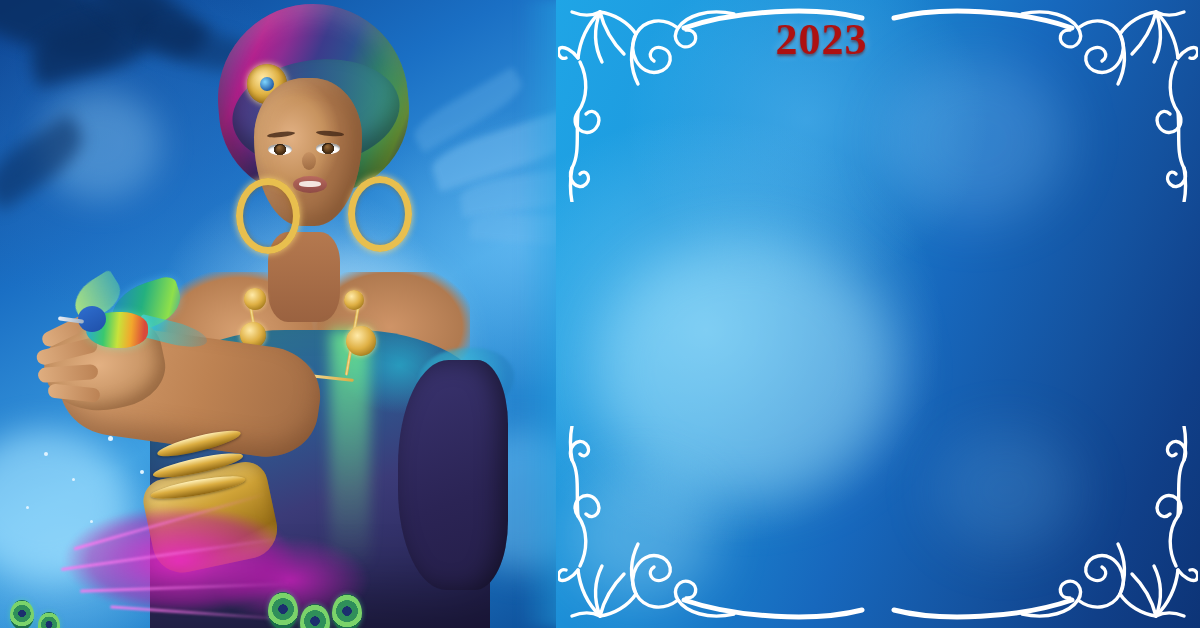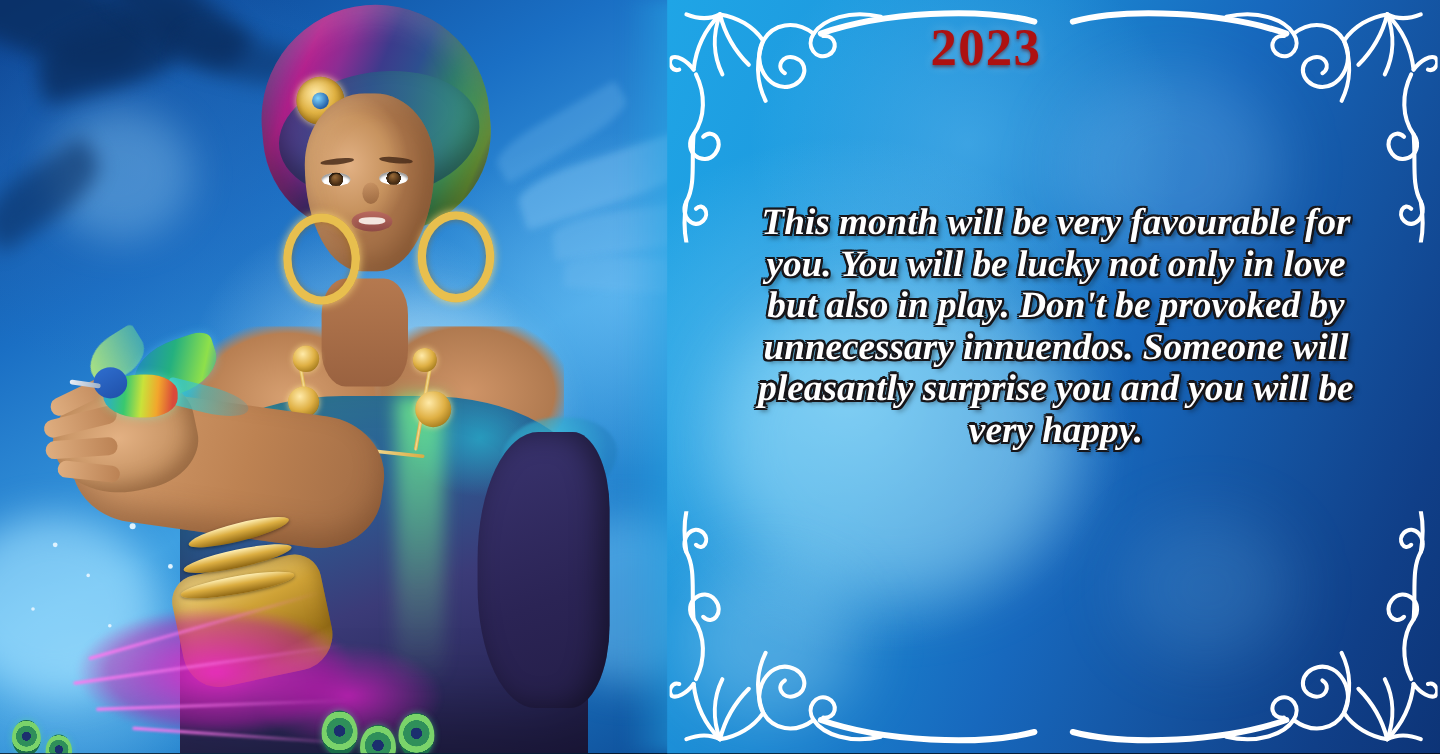--- a/index.html
+++ b/index.html
@@ -435,15 +435,14 @@
       </g>
     </svg>
 
     <svg class="orn" style="left:120px;top:592px;" width="404" height="34" viewBox="0 0 404 34">
       <path d="M8 8 C60 26, 140 30, 186 18" stroke="#fff" stroke-width="5" fill="none" stroke-linecap="round"></path>
       <path d="M396 8 C344 26, 264 30, 218 18" stroke="#fff" stroke-width="5" fill="none" stroke-linecap="round"></path>
     </svg>
 
     <div class="year">2023</div>
 
-    <div class="body-text">This month will be very favourable for you. You will be lucky not only in love but also in play. Don't be provoked by unnecessary innuendos. Someone will pleasantly surprise you and you will be very happy.</div>
   </div>
 </div>
 
 </body></html>

